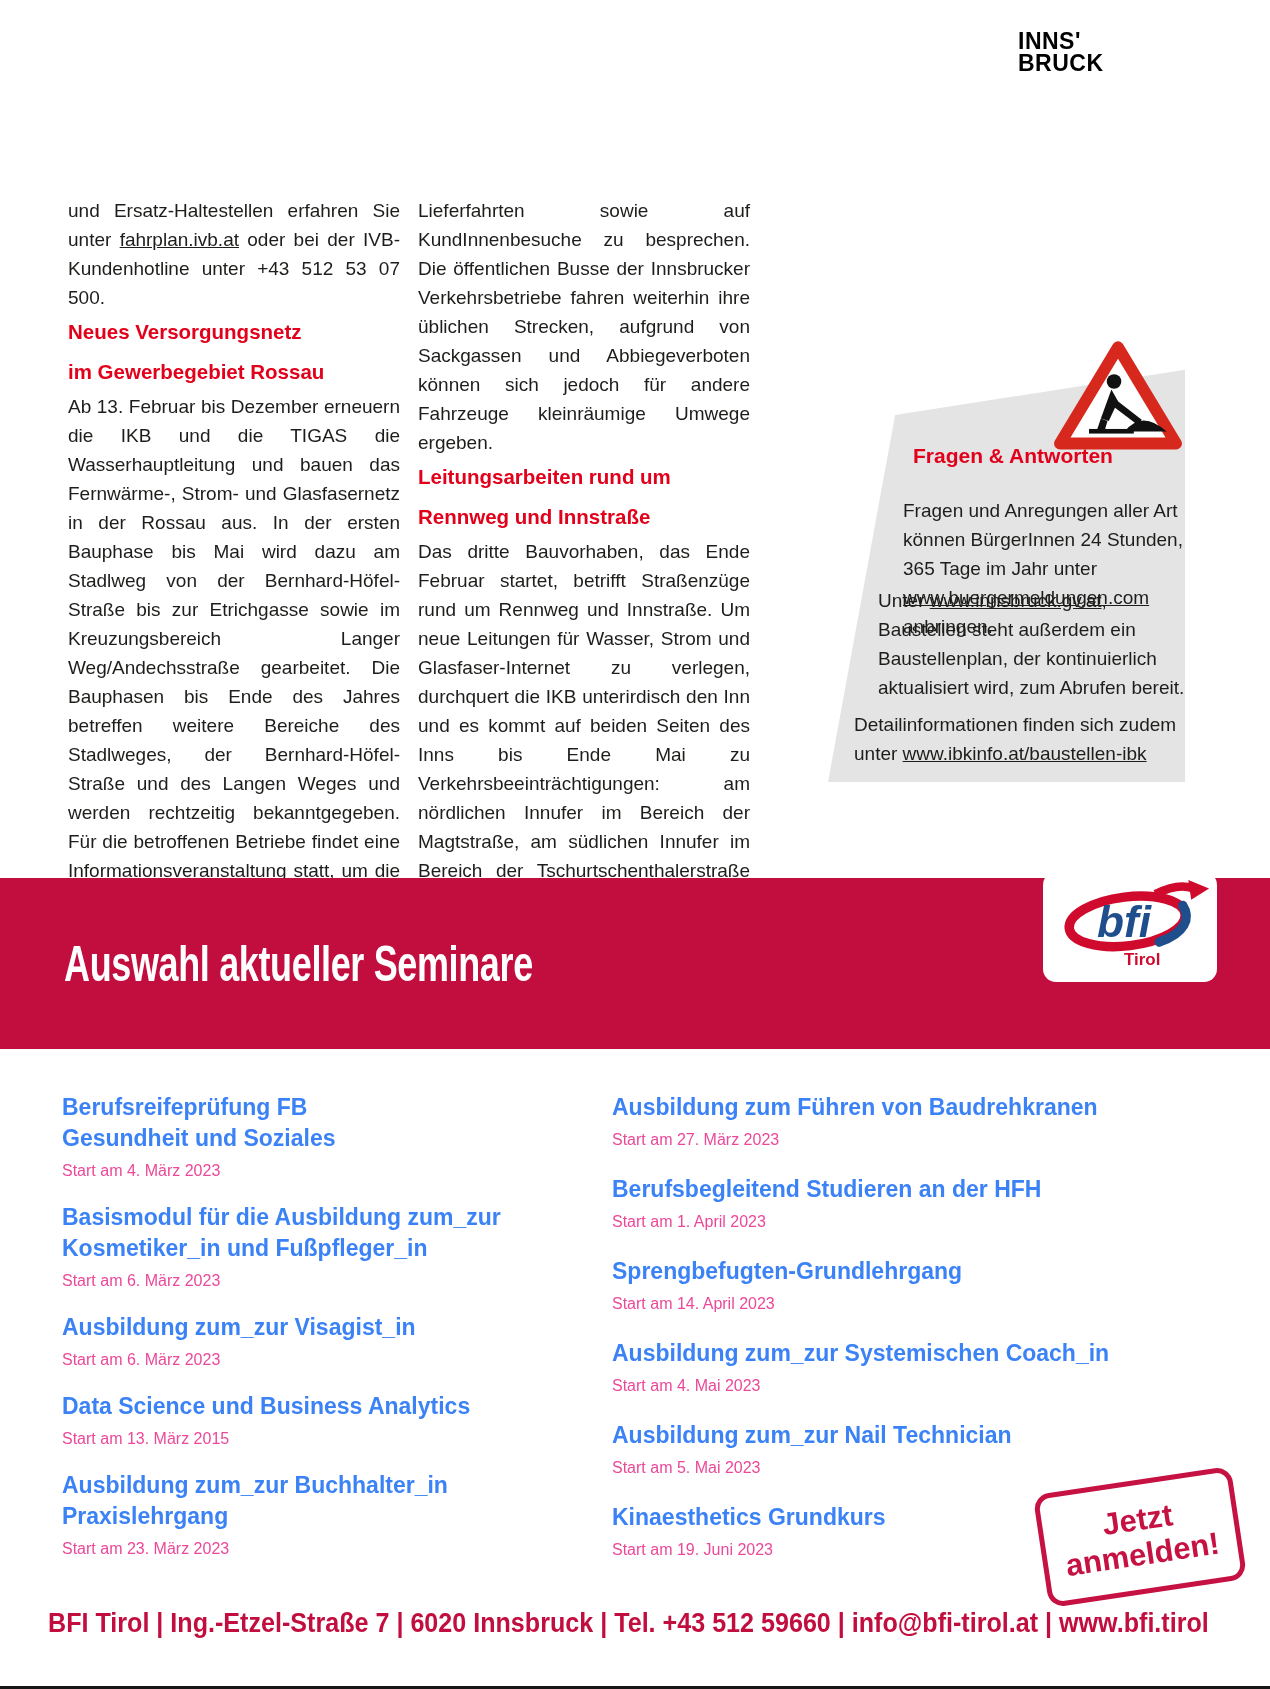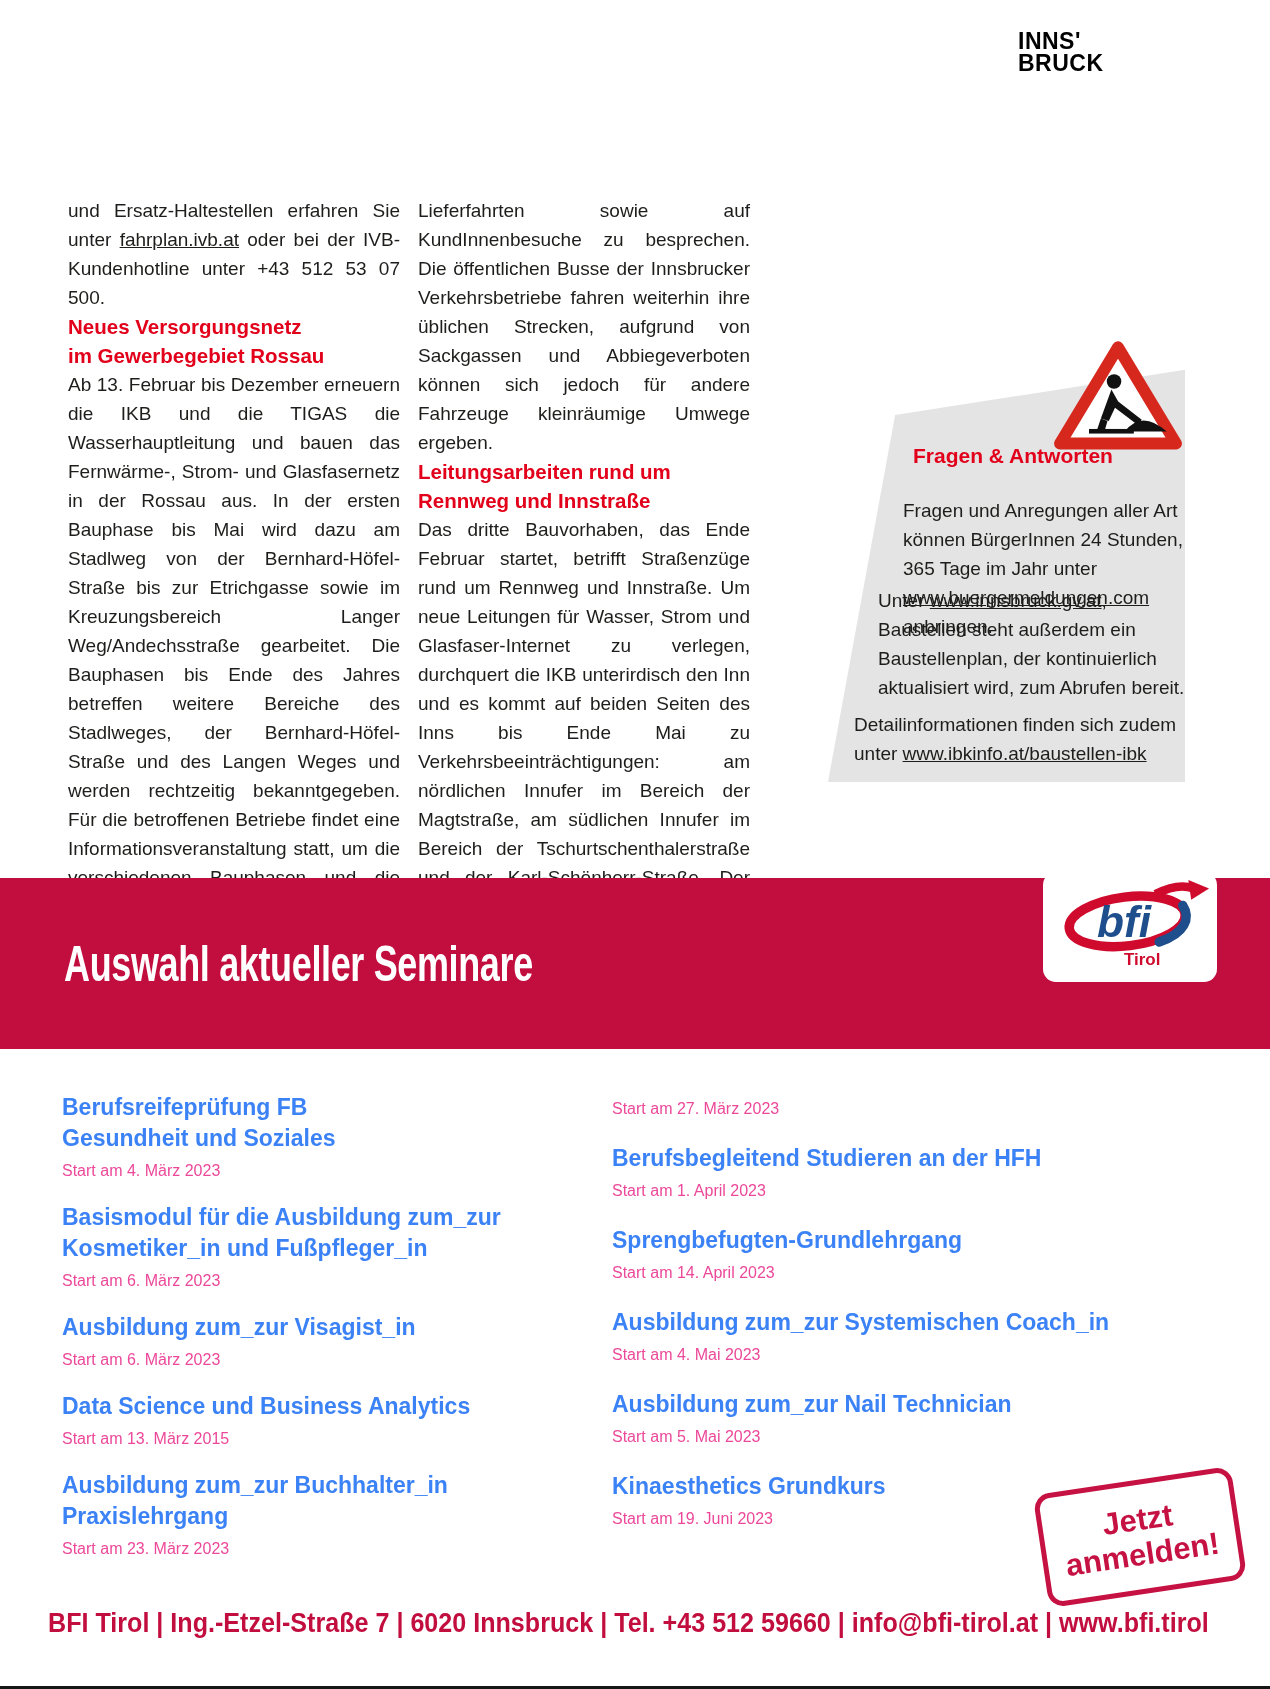--- a/index.html
+++ b/index.html
@@ -7,21 +7,21 @@
         font-family:"Liberation Sans",sans-serif;color:#1d1d1b;}
 
   
   .masthead{position:absolute;left:1018px;top:30px;font-weight:800;font-size:23px;
             line-height:22px;letter-spacing:.5px;color:#000;}
 
   
   .col{position:absolute;top:196px;width:332px;font-size:19px;line-height:29px;text-align:justify;}
   .col1{left:68px;} .col2{left:418px;} .col3{left:768px;}
   .col p{margin:0;}
-  .red-heading{color:#e2001a;font-size:20.5px;line-height:29px;font-weight:bold;
+  .red-heading{color:#e2001a;font-size:20.5px;line-height:40px;font-weight:bold;
                margin:25px 0 4px 0;white-space:pre-line;text-align:left;}
   .link{color:#1d1d1b;text-decoration:underline;cursor:pointer;}
   .author-mark{display:inline-block;width:8px;height:20px;background:#e2001a;
                transform:skewX(-14deg);margin:0 4px -4px 9px;}
   sup.initials{font-size:11px;letter-spacing:.5px;}
 
   
   .qa-box{position:absolute;left:828px;top:344px;width:357px;height:438px;background:#e4e4e4;
           clip-path:polygon(18.8% 16.2%,100% 5.9%,100% 100%,0% 100%);}
   .qa-heading{position:absolute;left:85px;top:100px;color:#e2001a;font-size:21px;font-weight:bold;margin:0;}
@@ -137,20 +137,21 @@
     </div>
     <div class="sem-item">
       <p class="sem-title">Ausbildung zum_zur Buchhalter_in
 Praxislehrgang</p>
       <p class="sem-date">Start am 23. März 2023</p>
     </div>
   </div>
 
   <div class="seminars sem-right">
     <div class="sem-item">
+      <p class="sem-title">Ausbildung zum Führen von Baudrehkranen</p>
       <p class="sem-date">Start am 27. März 2023</p>
     </div>
     <div class="sem-item">
       <p class="sem-title">Berufsbegleitend Studieren an der HFH</p>
       <p class="sem-date">Start am 1. April 2023</p>
     </div>
     <div class="sem-item">
       <p class="sem-title">Sprengbefugten-Grundlehrgang</p>
       <p class="sem-date">Start am 14. April 2023</p>
     </div>

